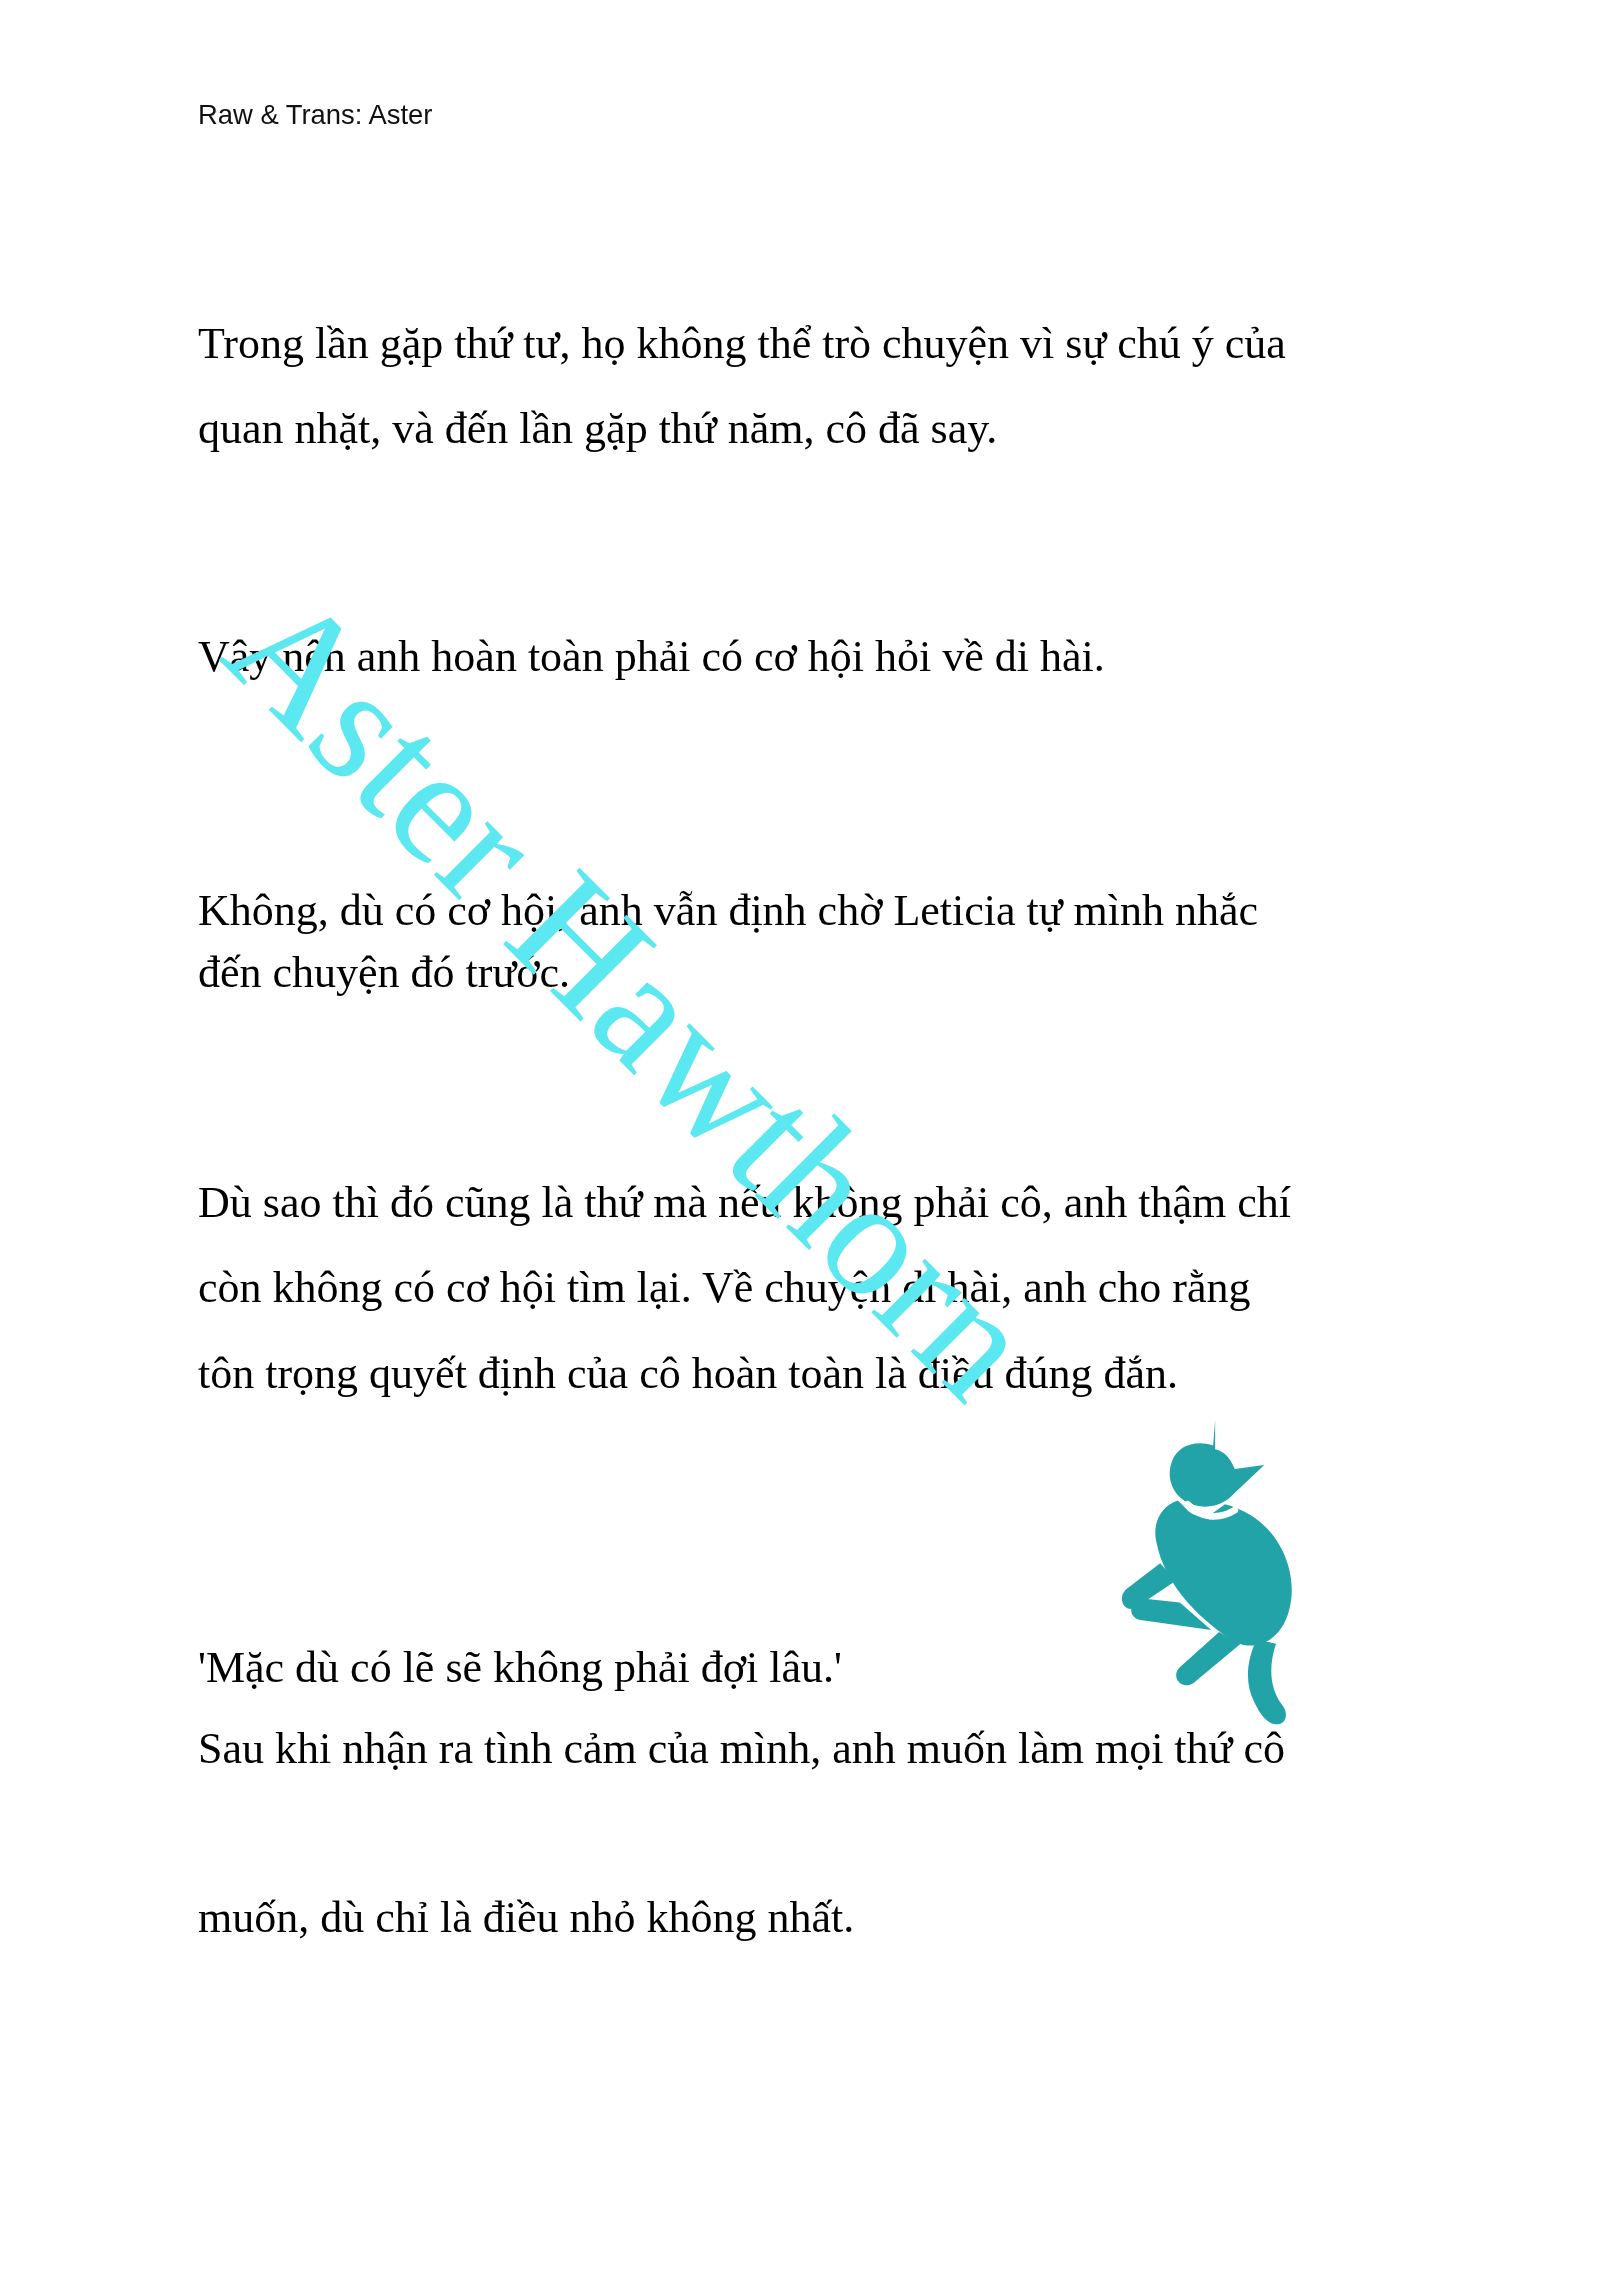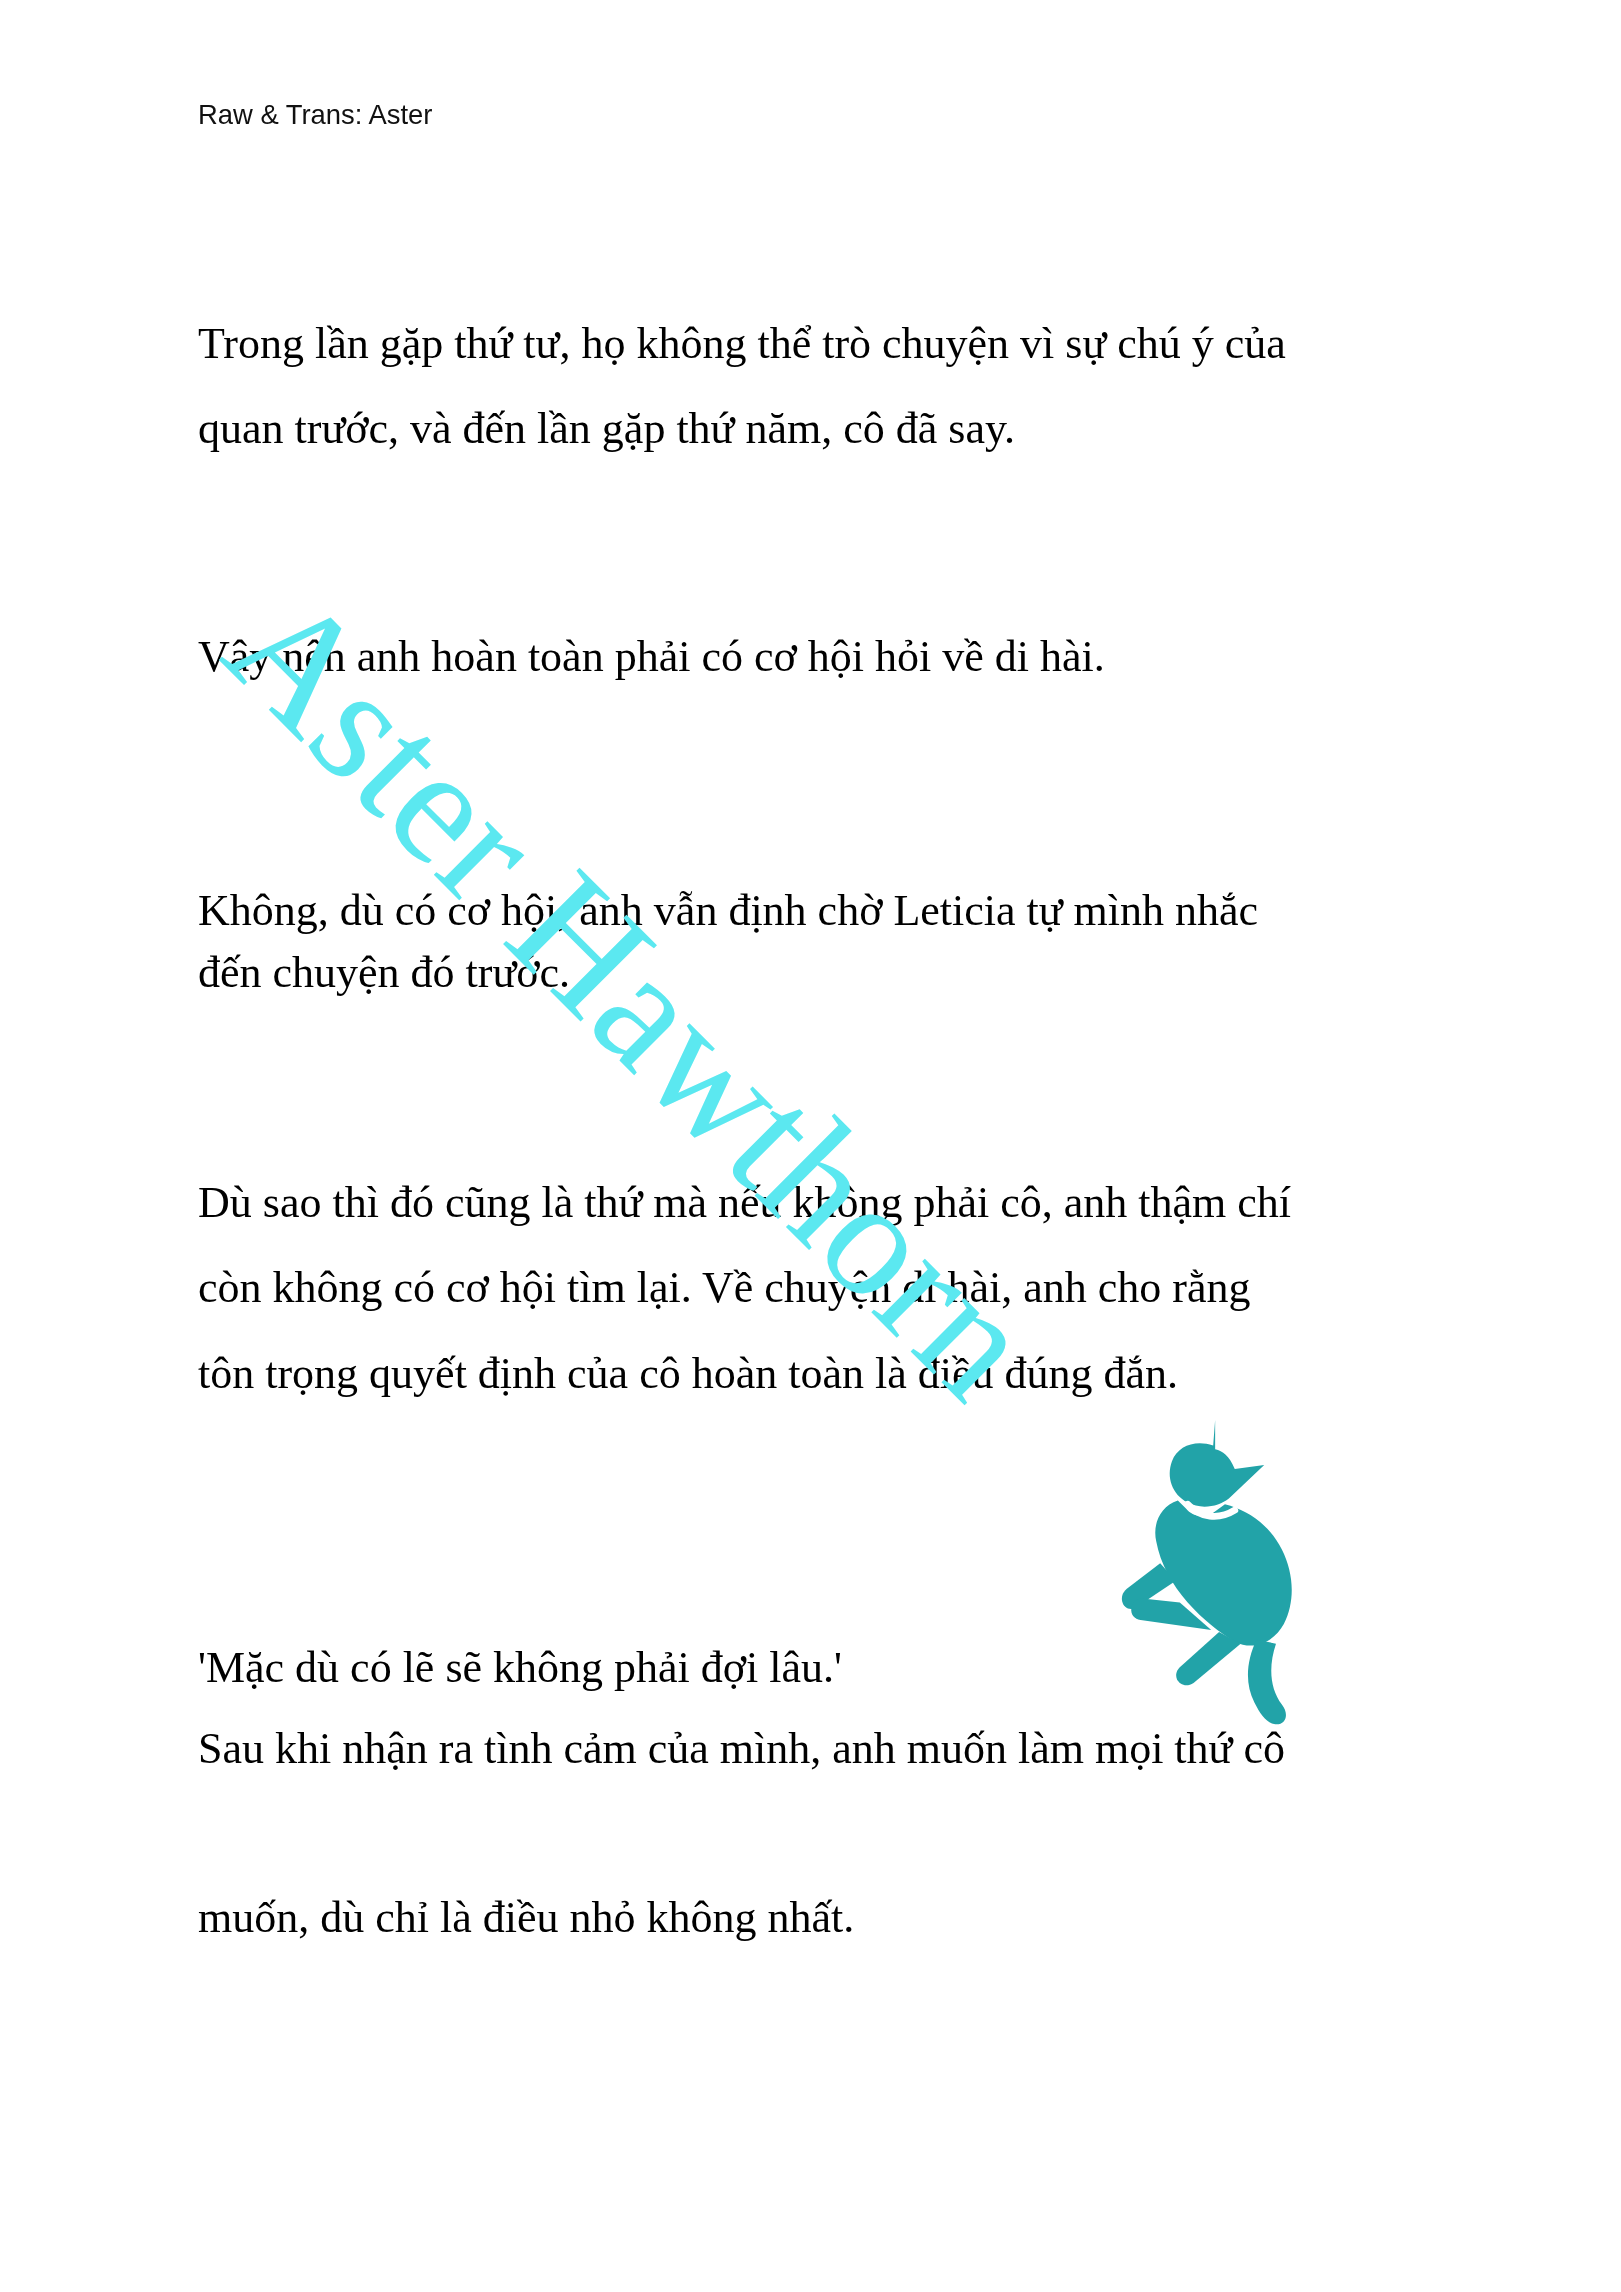--- a/index.html
+++ b/index.html
@@ -31,21 +31,21 @@
 </head>
 <body>
 
 <div class="page">
 
   <div class="header">Raw &amp; Trans: Aster</div>
 
   <div class="text-layer">
     <div>
       <div class="line" style="top:317px">Trong lần gặp thứ tư, họ không thể trò chuyện vì sự chú ý của</div>
-      <div class="line" style="top:402px">quan trước, và đến lần gặp thứ năm, cô đã say.</div>
+      <div class="line" style="top:402px">quan nhặt, và đến lần gặp thứ năm, cô đã say.</div>
     </div>
     <div>
       <div class="line" style="top:630px">Vậy nên anh hoàn toàn phải có cơ hội hỏi về di hài.</div>
     </div>
     <div>
       <div class="line" style="top:884px">Không, dù có cơ hội, anh vẫn định chờ Leticia tự mình nhắc</div>
       <div class="line" style="top:946px">đến chuyện đó trước.</div>
     </div>
     <div>
       <div class="line" style="top:1176px">Dù sao thì đó cũng là thứ mà nếu không phải cô, anh thậm chí</div>

